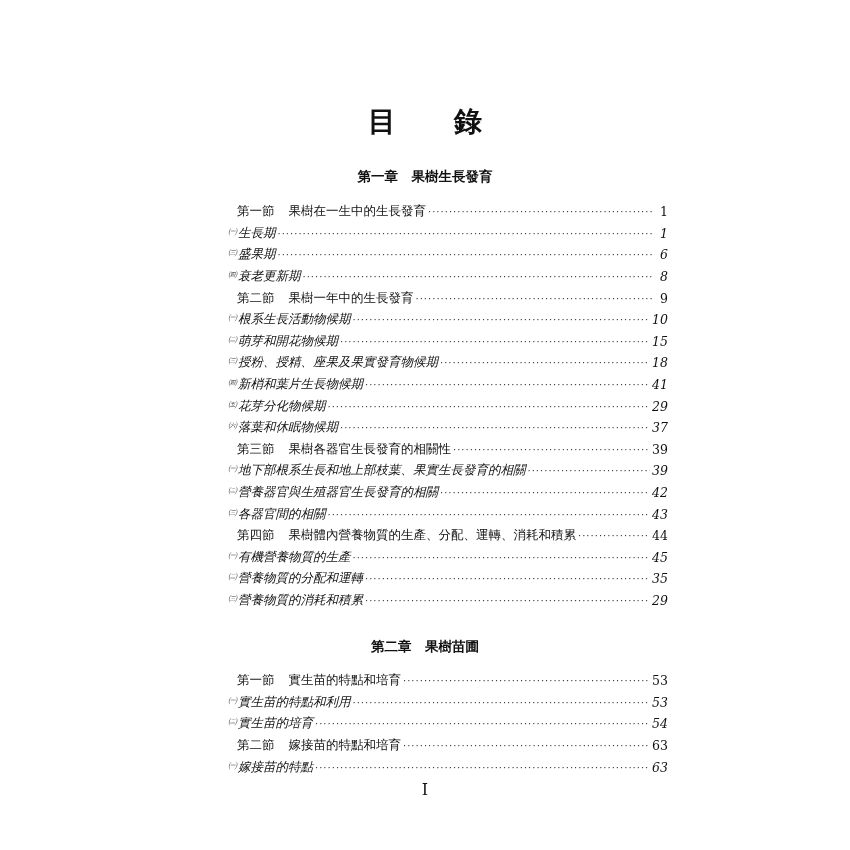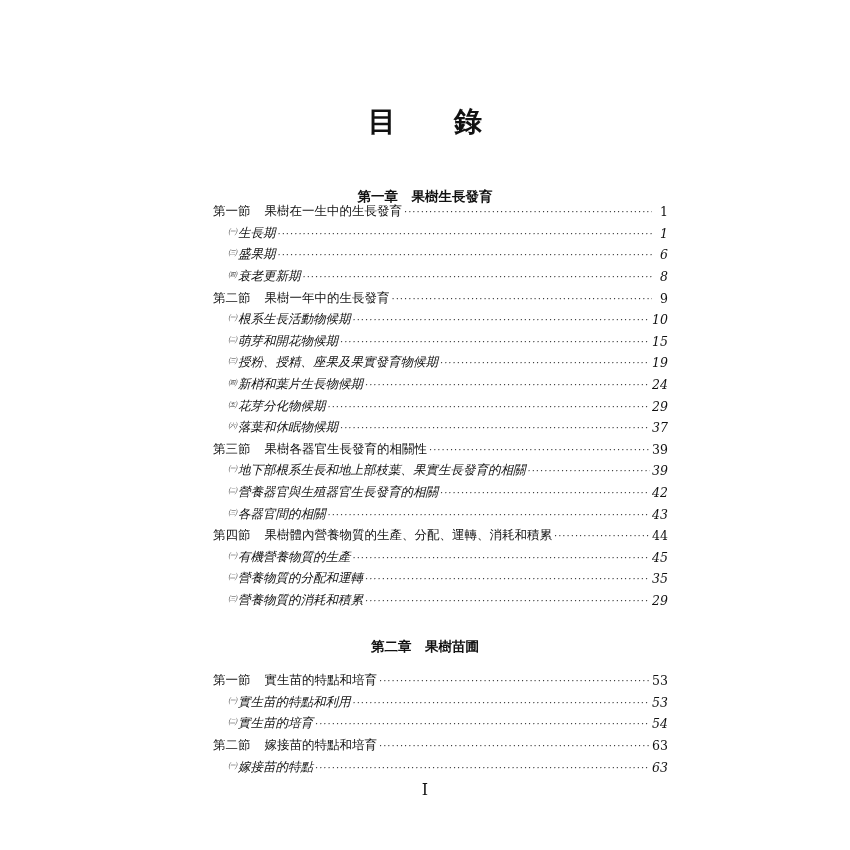--- a/index.html
+++ b/index.html
@@ -13,31 +13,31 @@
              font-family:"DejaVu Sans", sans-serif; font-weight:bold; font-size:13.5px; }
   .toc { position:absolute; left:213px; width:455px; }
   .row { position:relative; height:21.6px; display:flex; align-items:center; font-size:12.5px; white-space:nowrap; }
   .row.sub { padding-left:15px;font-style:italic; }
   .row .label { flex:0 0 auto; }
   .row .prefix { font-size:9px; vertical-align:top; margin-right:1px; color:#333; }
   .row .dots { flex:1 1 auto; overflow:hidden; margin:0 2px; letter-spacing:1px; color:#222; font-size:10px; }
   .row .dots::before { content:"··································································································································"; }
   .row .page { flex:0 0 auto; min-width:14px; text-align:right; font-size:12.5px; }
   .sec-head { font-family:"DejaVu Serif", serif; }
-  .sec-head .sec-no { margin-right:14px; }
+  .sec-head .sec-no { margin-right:14px;margin-left:24px; }
   .pagenum { position:absolute; top:780px; left:0; width:850px; text-align:center; font-size:16px; }
 </style>
 </head>
 <body>
 
 <div class="title">
   <span>目</span><span class="gap"></span><span>錄</span>
 </div>
 
-<div class="chapter" style="top:168px;margin-top:20px;">第一章　果樹生長發育</div>
+<div class="chapter" style="top:168px;">第一章　果樹生長發育</div>
 <div class="toc" id="toc-0" style="top:201px;">
     <div class="row">
       <span class="label sec-head"><span class="sec-no">第一節</span><span>果樹在一生中的生長發育</span></span>
       <span class="dots"></span>
       <span class="page">1</span>
     </div>
     <div class="row sub">
       <span class="label"><span class="prefix">㈠</span><span>生長期</span></span>
       <span class="dots"></span>
       <span class="page">1</span>
@@ -63,26 +63,26 @@
       <span class="page">10</span>
     </div>
     <div class="row sub">
       <span class="label"><span class="prefix">㈡</span><span>萌芽和開花物候期</span></span>
       <span class="dots"></span>
       <span class="page">15</span>
     </div>
     <div class="row sub">
       <span class="label"><span class="prefix">㈢</span><span>授粉、授精、座果及果實發育物候期</span></span>
       <span class="dots"></span>
-      <span class="page">19</span>
+      <span class="page">18</span>
     </div>
     <div class="row sub">
       <span class="label"><span class="prefix">㈣</span><span>新梢和葉片生長物候期</span></span>
       <span class="dots"></span>
-      <span class="page">24</span>
+      <span class="page">41</span>
     </div>
     <div class="row sub">
       <span class="label"><span class="prefix">㈤</span><span>花芽分化物候期</span></span>
       <span class="dots"></span>
       <span class="page">29</span>
     </div>
     <div class="row sub">
       <span class="label"><span class="prefix">㈥</span><span>落葉和休眠物候期</span></span>
       <span class="dots"></span>
       <span class="page">37</span>

